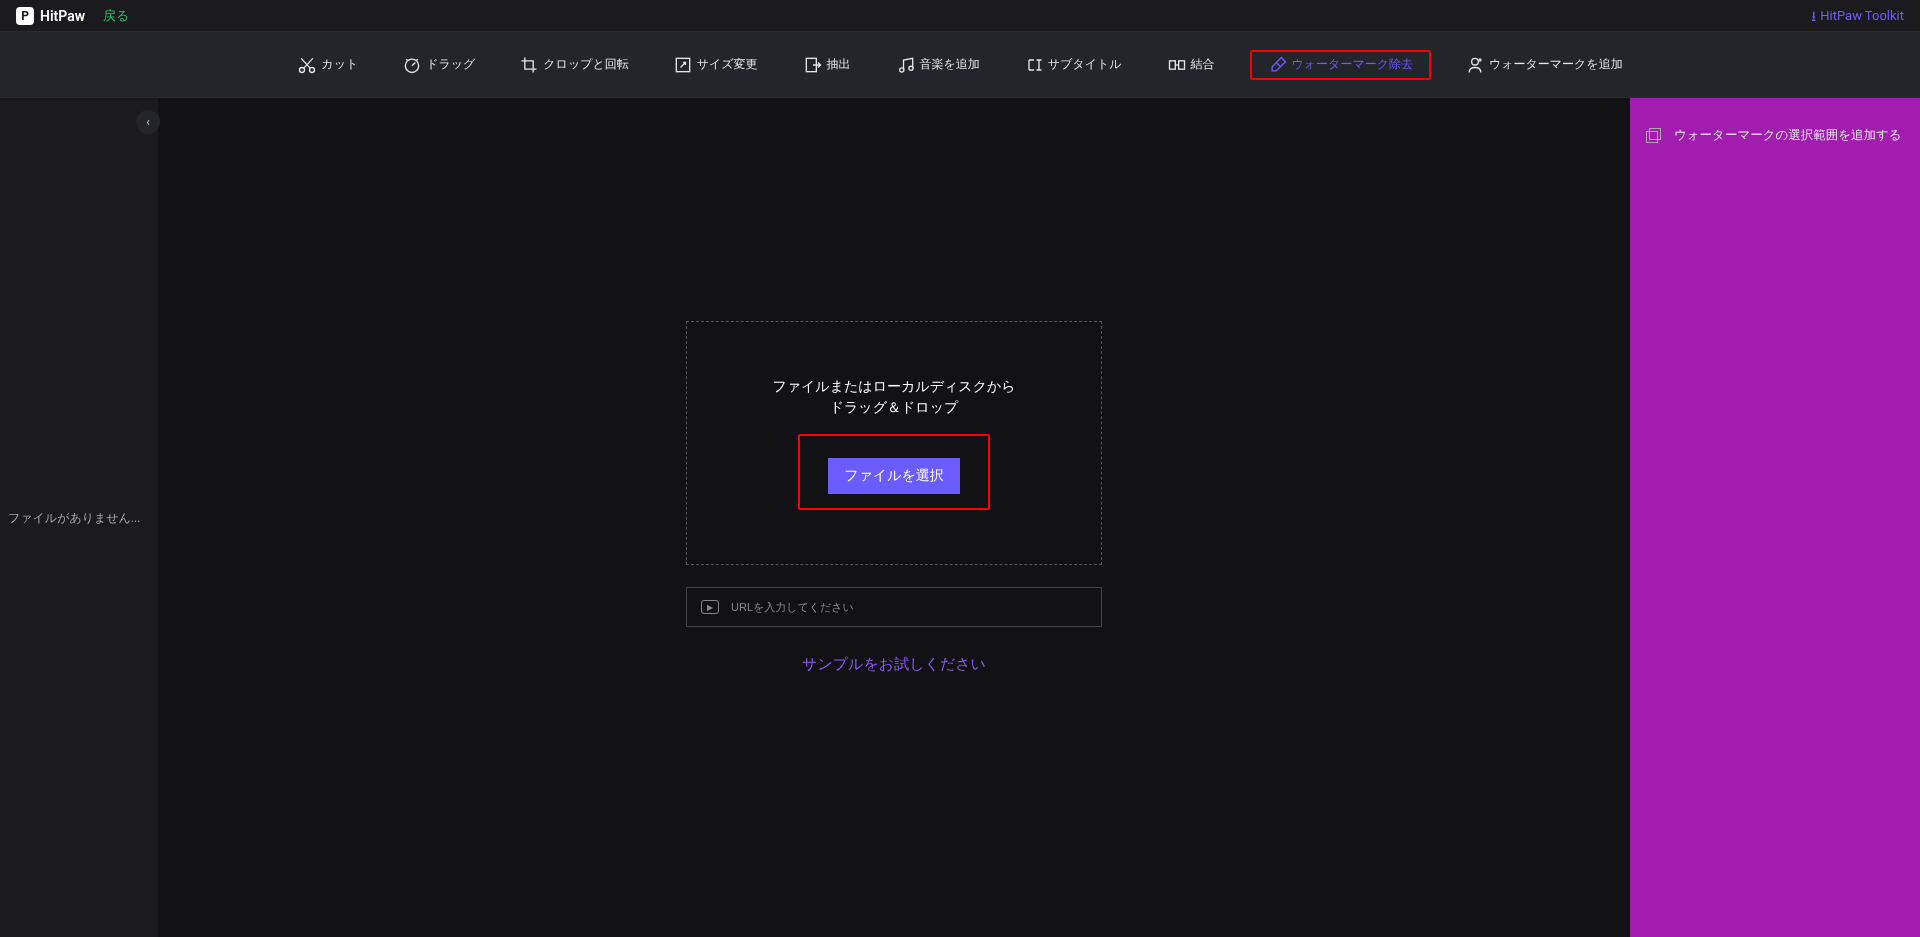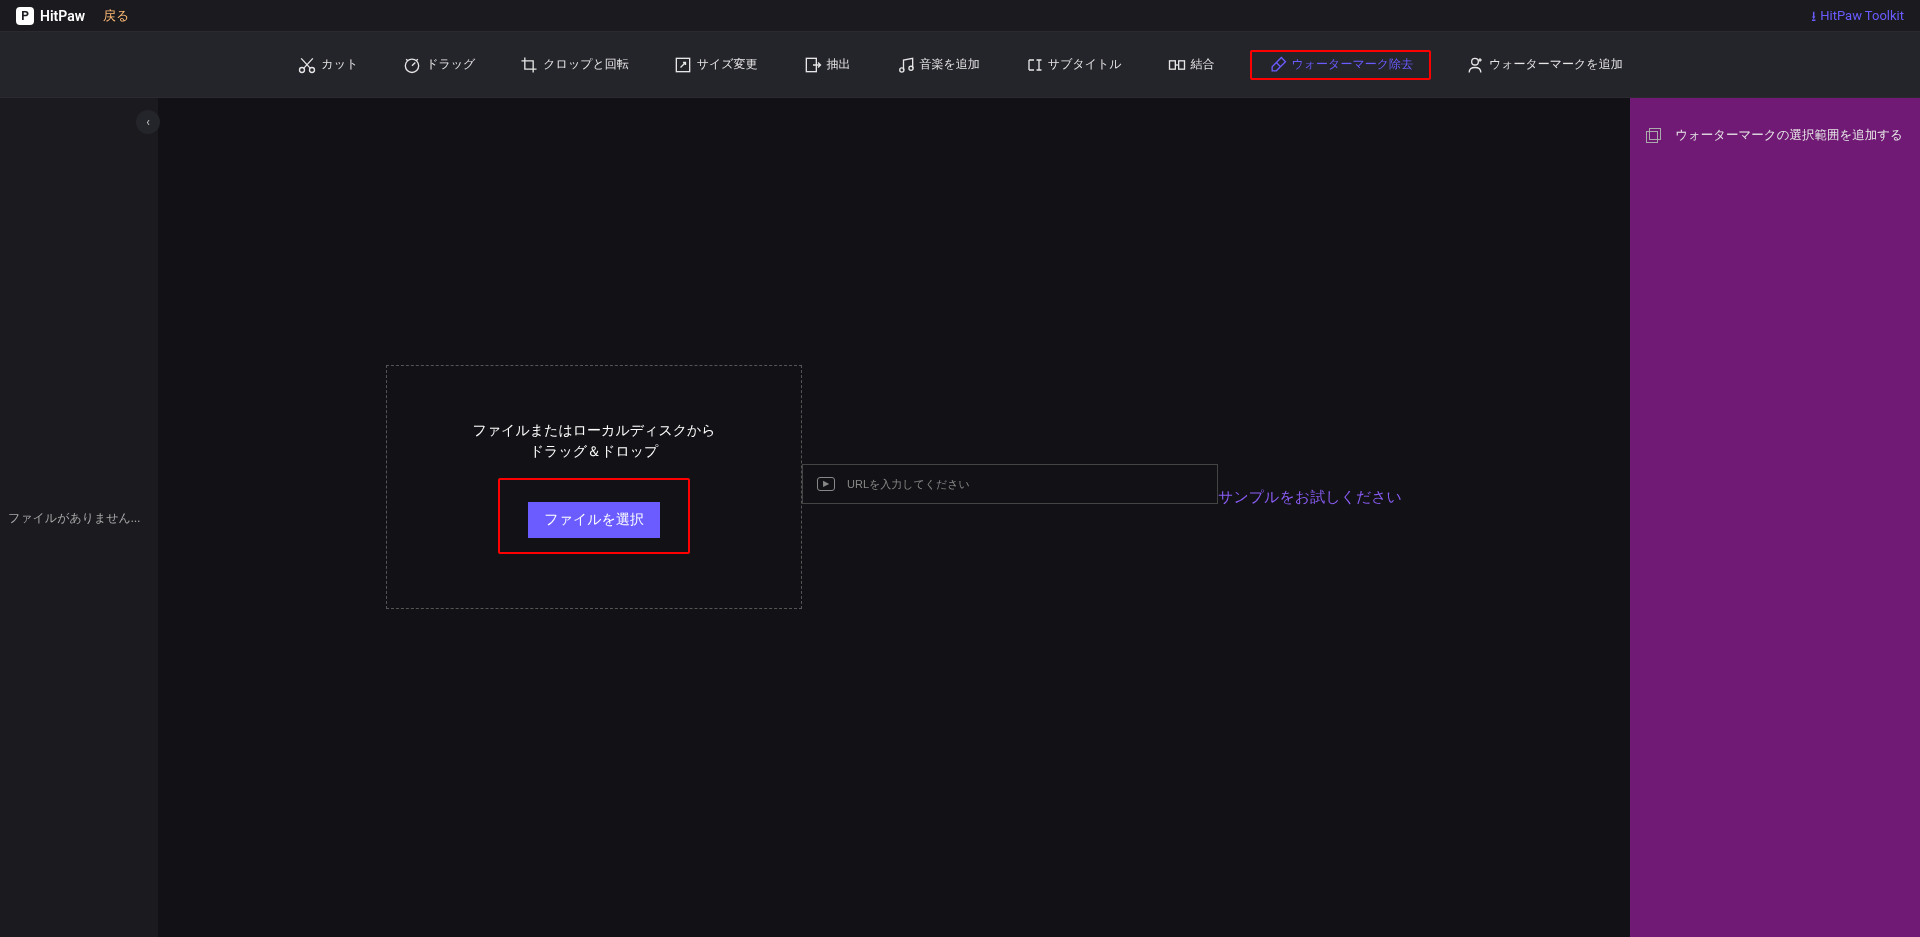--- a/index.html
+++ b/index.html
@@ -25,21 +25,21 @@
     padding: 0 16px;
     border-bottom: 1px solid #2a2a30;
   }
   .title-left { display: flex; align-items: center; gap: 18px; }
   .logo { display: flex; align-items: center; gap: 6px; font-weight: 600; font-size: 14px; }
   .logo-icon {
     width: 18px; height: 18px; background: #fff; border-radius: 4px;
     display: inline-flex; align-items: center; justify-content: center;
     color: #1a1a1f; font-weight: 700; font-size: 12px;
   }
-  .back-link { color: #fdba74; font-size: 13px; cursor: pointer; }
+  .back-link { color: #22c55e; font-size: 13px; cursor: pointer; }
   .toolkit-link { color: #6a5cff; font-size: 13px; display: flex; align-items: center; gap: 4px; cursor: pointer; }
   .dl-icon { font-size: 14px; line-height: 1; }
 
   
   .toolbar {
     height: 66px;
     background: #24242b;
     display: flex;
     align-items: center;
     justify-content: center;
@@ -101,21 +101,21 @@
     color: #ccc;
     cursor: pointer;
     font-size: 12px;
   }
   .no-files { text-align: left; width: 100%; line-height: 1.5; }
 
   .center-panel {
     flex: 1;
     background: #121216;
     display: flex;
-    flex-direction: row;
+    flex-direction: column;
     align-items: center;
     justify-content: center;
     padding-top: 40px;
     padding-bottom: 80px;
   }
 
   .drop-zone {
     width: 416px;
     height: 244px;
     border: 1px dashed #555;
@@ -173,23 +173,22 @@
   .url-input::placeholder { color: #888; }
 
   .sample-link {
     color: #8b5cf6;
     font-size: 15px;
     cursor: pointer;
   }
 
   .right-panel {
     width: 290px;
-    background: #701a75;
-    display: flex;
-    flex-direction: column;
+    background: #a21caf;
+    display: flex;
     position: relative;
   }
   .right-top {
     padding: 28px 16px 0 16px;
     display: flex;
     align-items: flex-start;
     gap: 12px;
     color: #e6e6e6;
     font-size: 12.5px;
     line-height: 1.5;

